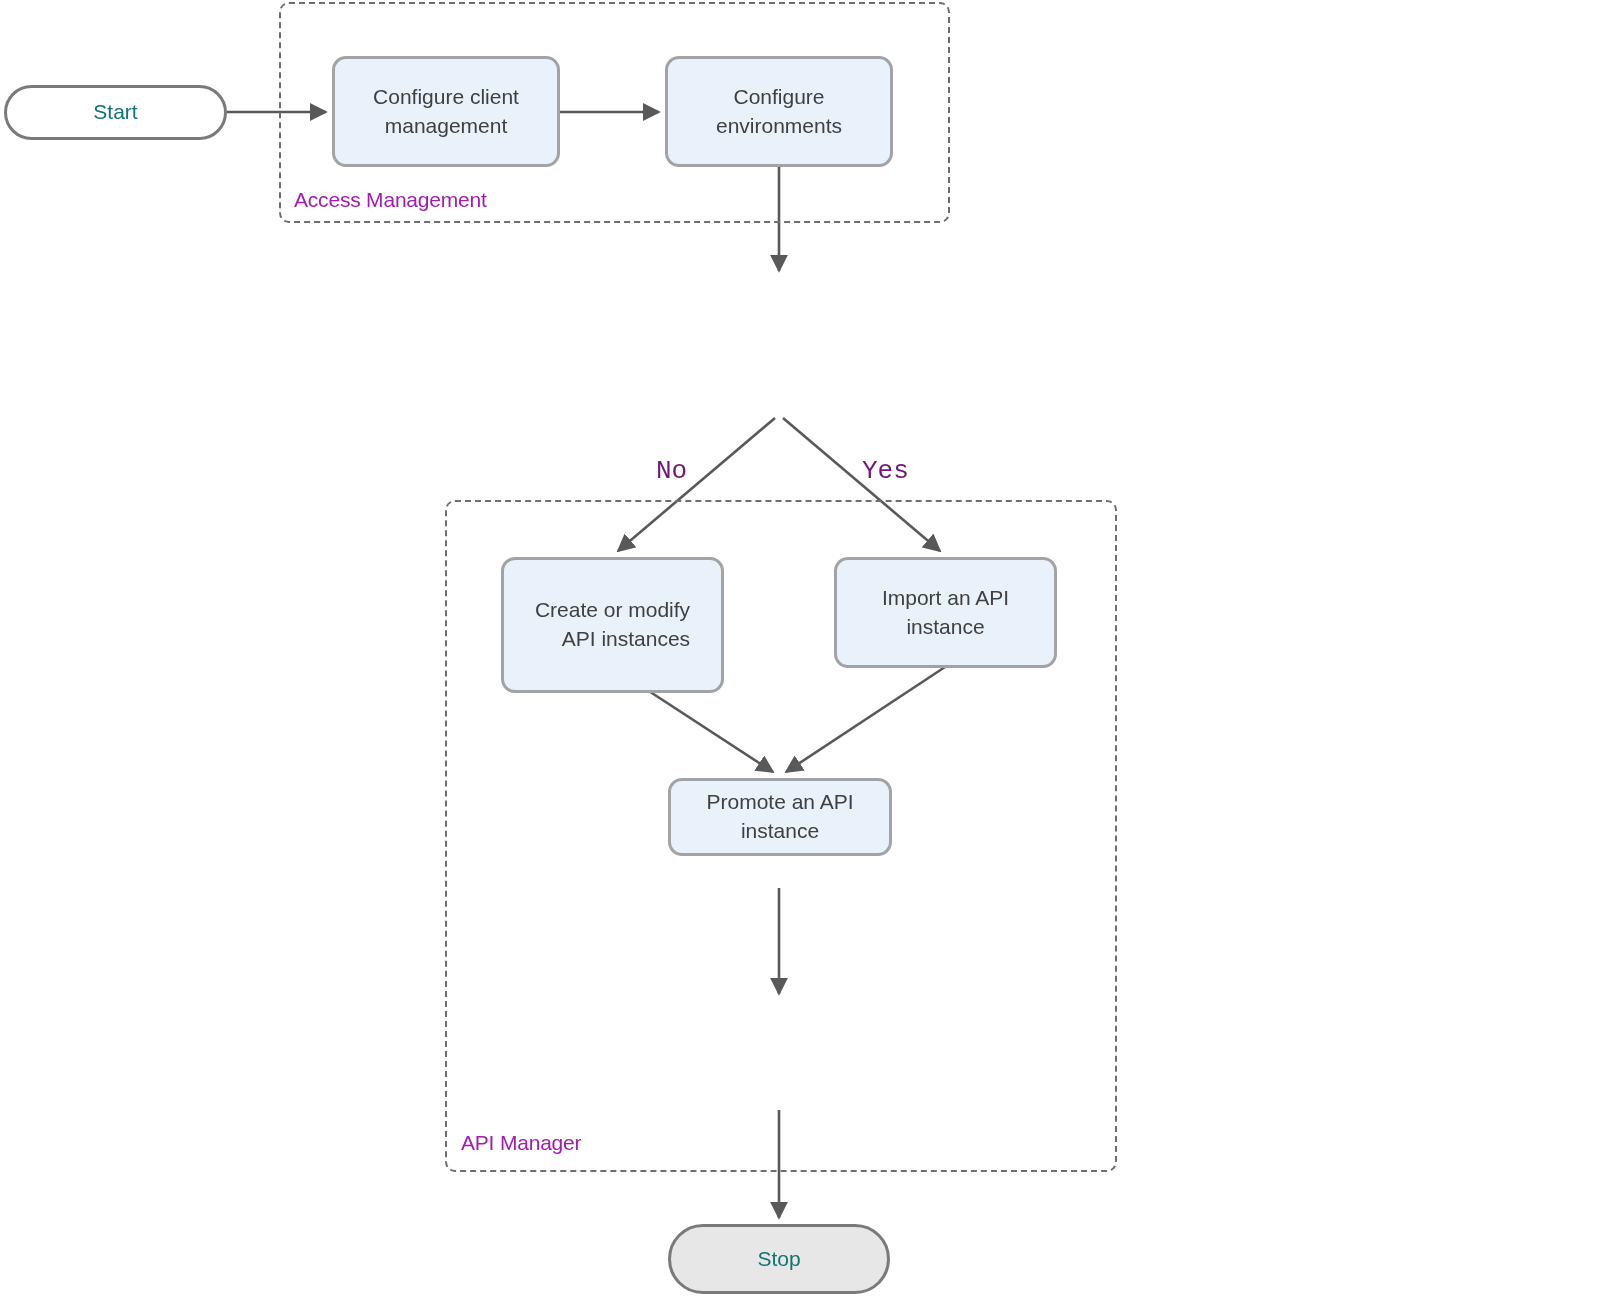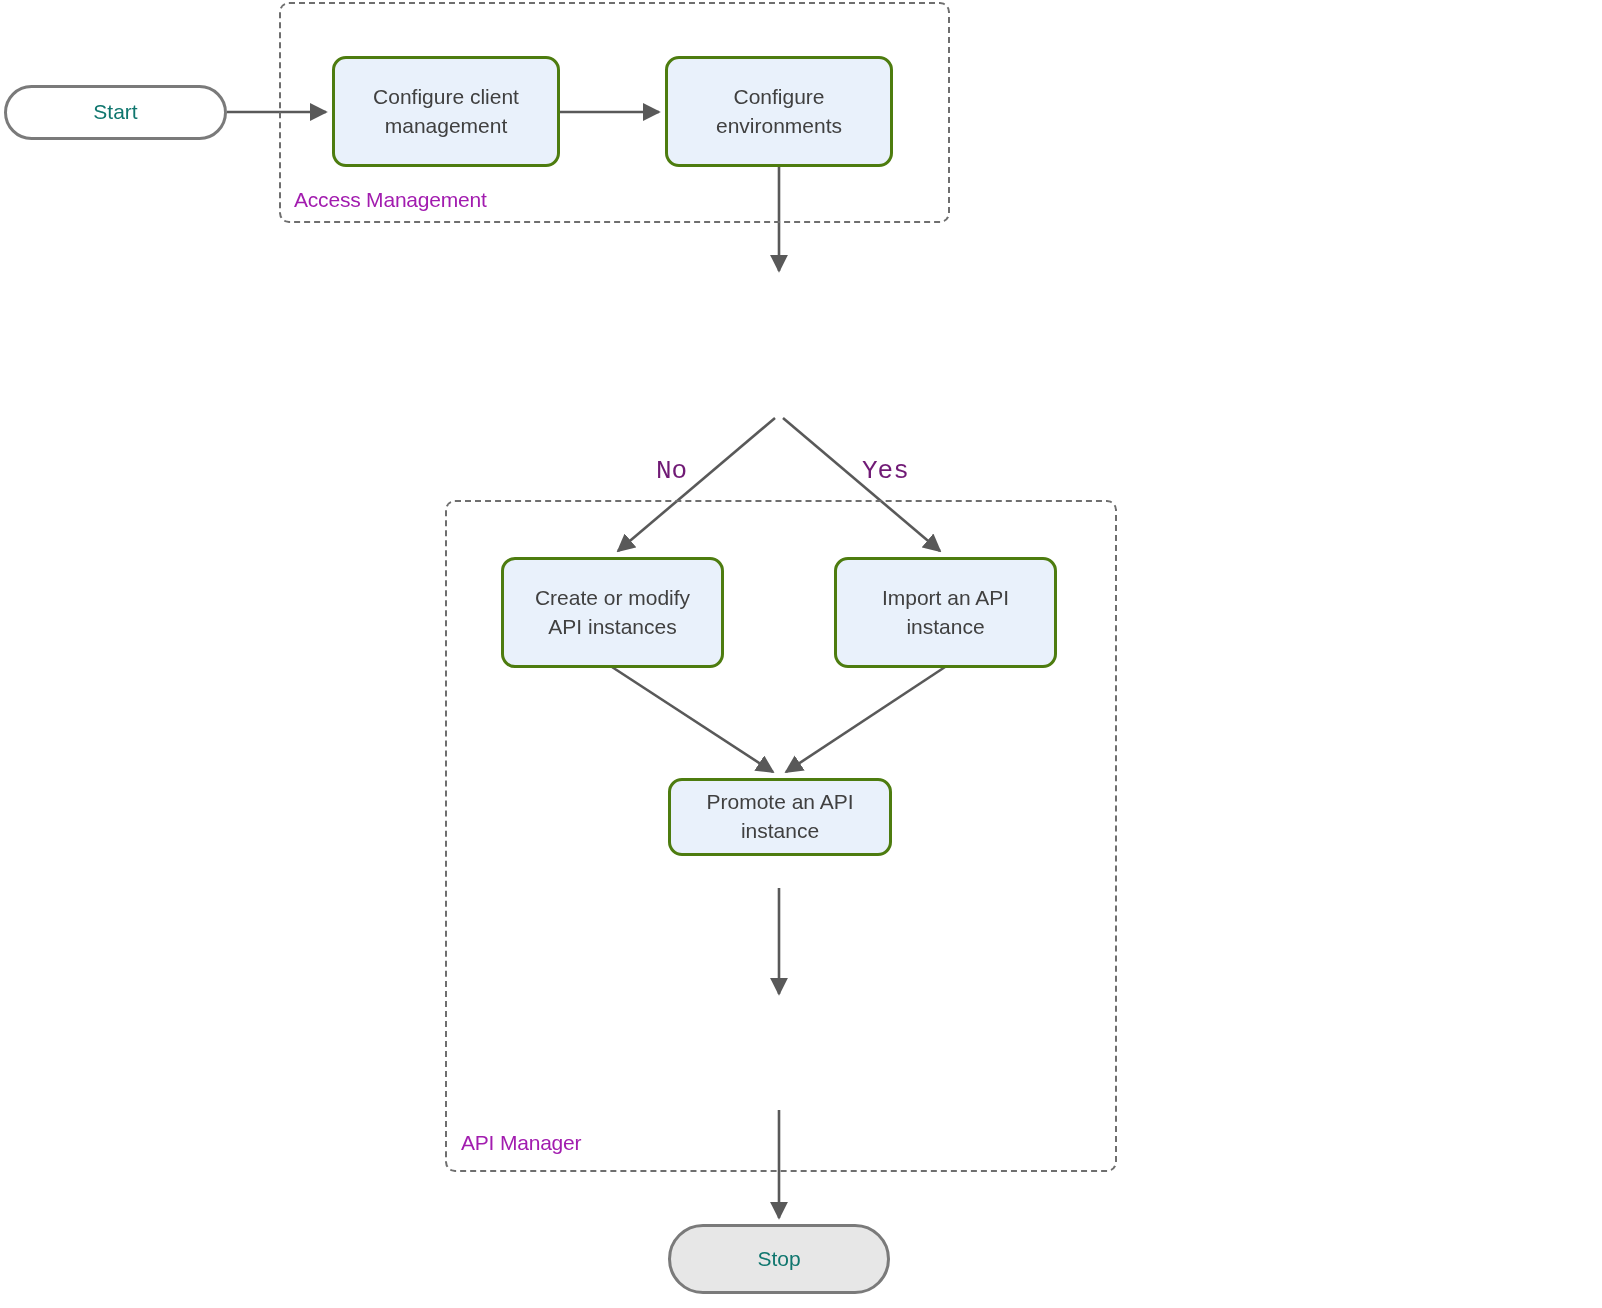--- a/index.html
+++ b/index.html
@@ -46,21 +46,21 @@
   }
 
   
   .node {
     position: absolute;
     box-sizing: border-box;
     display: flex;
     align-items: center;
     justify-content: center;
     text-align: center;
-    border: 3px solid #4d7c0f;
+    border: 3px solid #a3a3a3;
     border-radius: 14px;
     background: #e9f1fb;
     color: #404040;
     font-size: 21px;
     line-height: 1.38;
     padding: 4px 10px;
   }
   .node .label { display: block; }
 
   
@@ -169,21 +169,21 @@
     <span>
       <span class="label">Configure</span>
       <span class="label">environments</span>
     </span>
   </div>
 
 
   <div class="edge-label" style="left:656px; top:456px;">No</div>
   <div class="edge-label" style="left:862px; top:456px;">Yes</div>
 
-  <div class="node" style="left:501px; top:557px; width:223px; height:111px;">
+  <div class="node" style="left:501px; top:557px; width:223px; height:136px;text-align:right;">
     <span>
       <span class="label">Create or modify</span>
       <span class="label">API instances</span>
     </span>
   </div>
 
   <div class="node" style="left:834px; top:557px; width:223px; height:111px;">
     <span>
       <span class="label">Import an API</span>
       <span class="label">instance</span>

